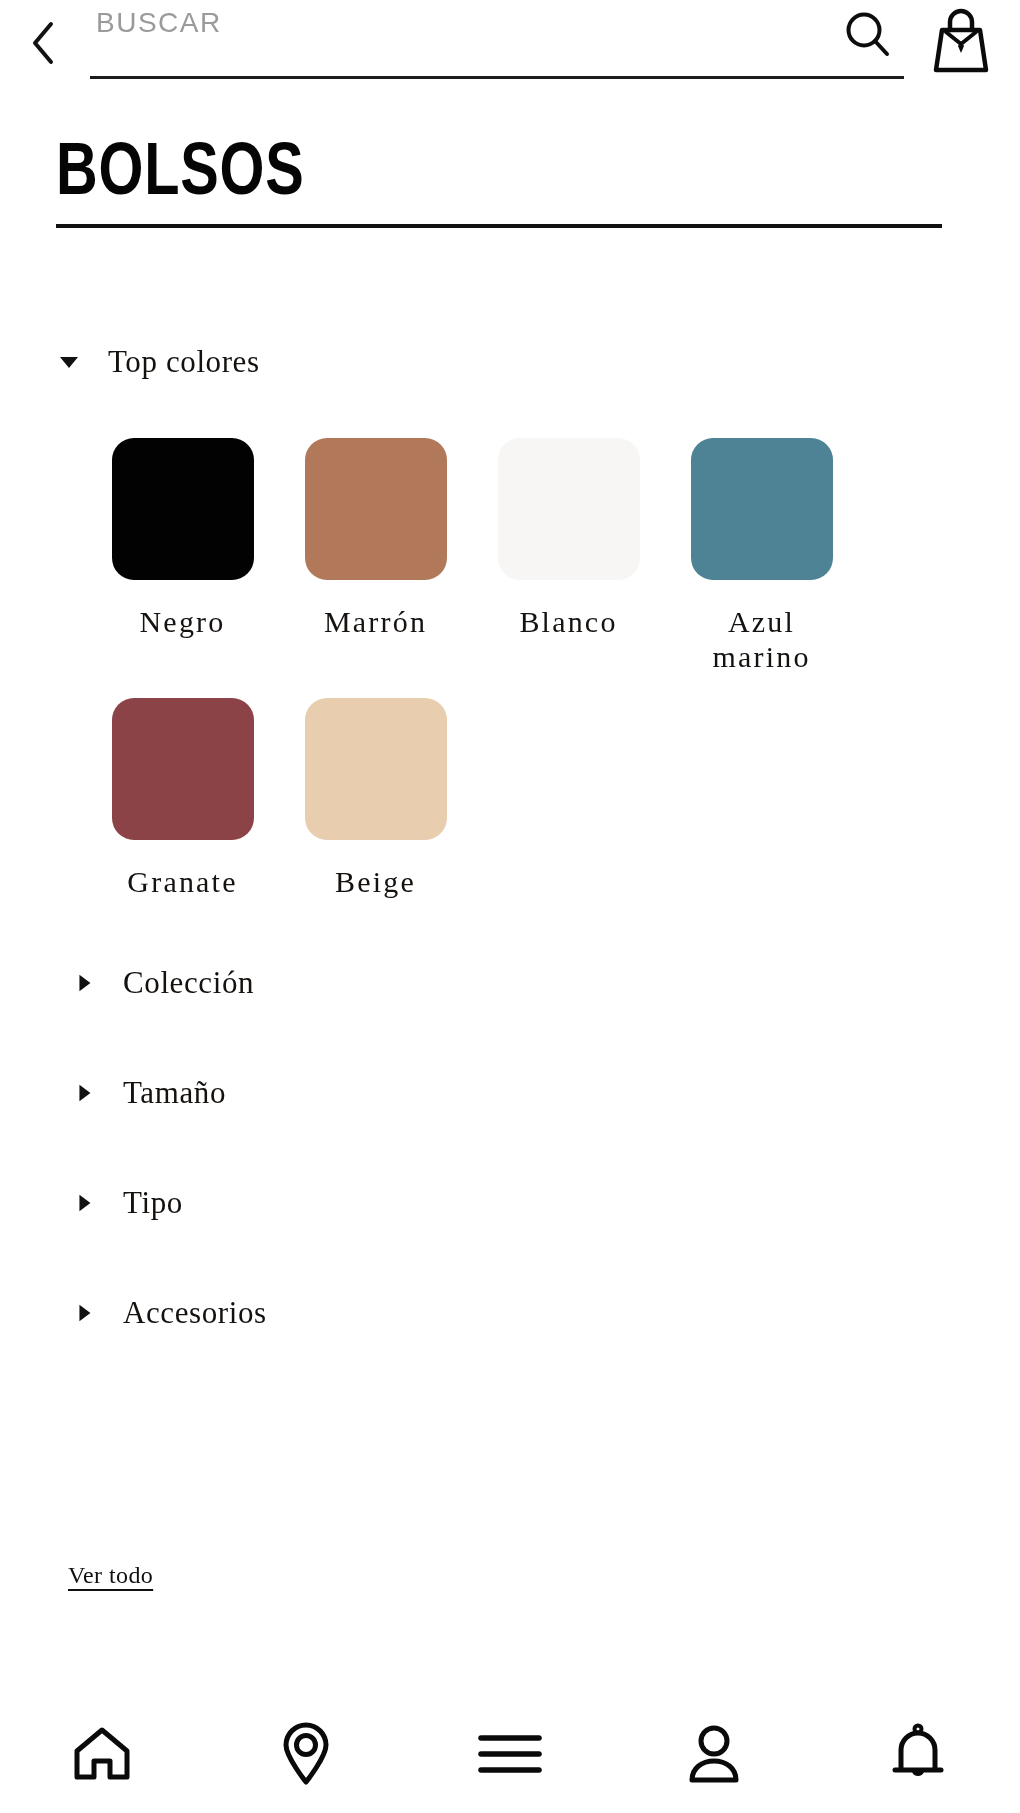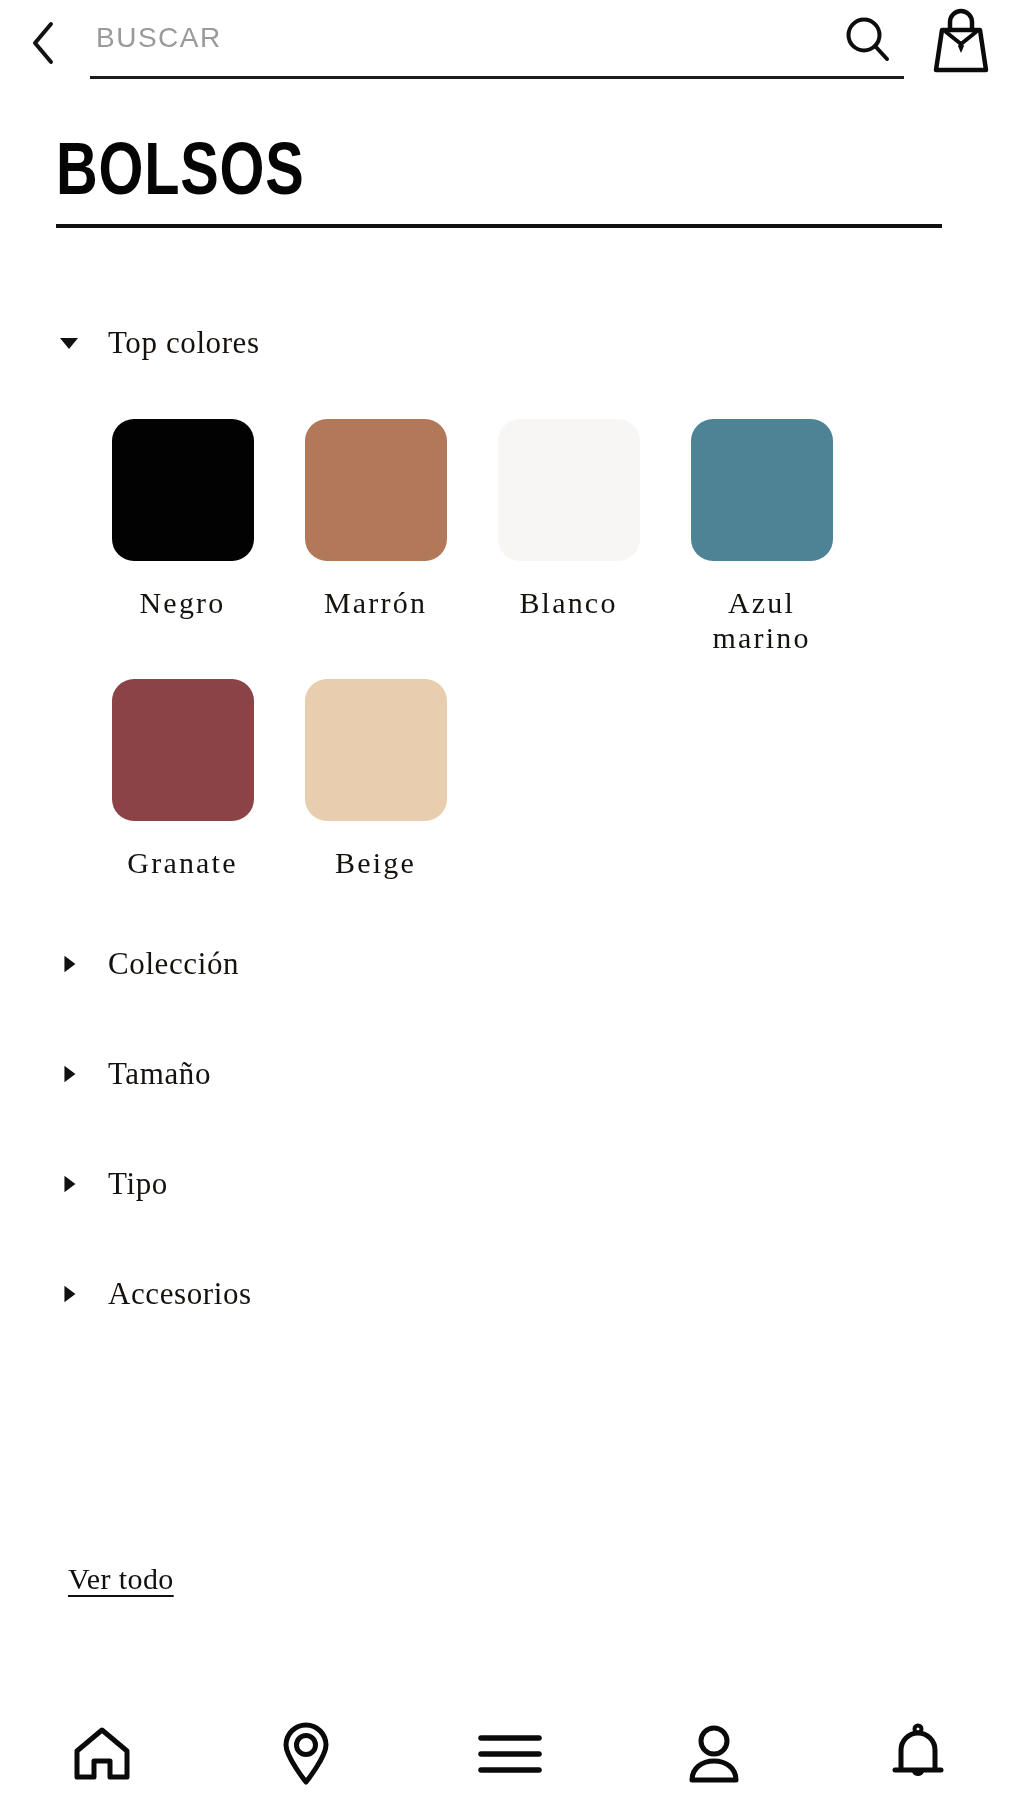--- a/index.html
+++ b/index.html
@@ -43,21 +43,21 @@
   }
 
   .search-wrap {
     position: relative;
     flex: 1;
     margin-left: 12px;
     margin-right: 12px;
     height: 72px;
     border-bottom: 3px solid #1c1c1c;
     display: flex;
-    align-items: center;
+    align-items: flex-start;
   }
 
   .search-input {
     flex: 1;
     border: none;
     outline: none;
     background: transparent;
     font-family: "Liberation Sans", sans-serif;
     font-size: 28px;
     letter-spacing: 1.5px;
@@ -116,21 +116,21 @@
   .title-rule {
     margin-top: 16px;
     width: 886px;
     height: 4px;
     background: #111111;
   }
 
   
   .filters {
     position: absolute;
-    top: 315px;
+    top: 334px;
     left: 0;
     width: 824px;
   }
 
   .filter-head {
     display: flex;
     align-items: center;
     height: 56px;
     padding-left: 56px;
     cursor: pointer;
@@ -189,36 +189,37 @@
     font-size: 30px;
     line-height: 35px;
     color: #151210;
     letter-spacing: 2.2px;
     text-align: center;
     max-width: 150px;
   }
 
   .sections-rest {
     margin-top: 56px;
+    padding-left: 15px;
   }
 
   .sections-rest .filter-head {
     margin-bottom: 54px;
   }
 
   
   .ver-todo-wrap {
     position: absolute;
     top: 1562px;
     left: 68px;
   }
 
   .ver-todo {
     font-family: "Liberation Serif", serif;
-    font-size: 30px;
+    font-size: 24px;
     color: #101010;
     text-decoration: underline;
     text-underline-offset: 6px;
     text-decoration-thickness: 2px;
     background: none;
     border: none;
     cursor: pointer;
     padding: 0;
     letter-spacing: 0.4px;
   }

